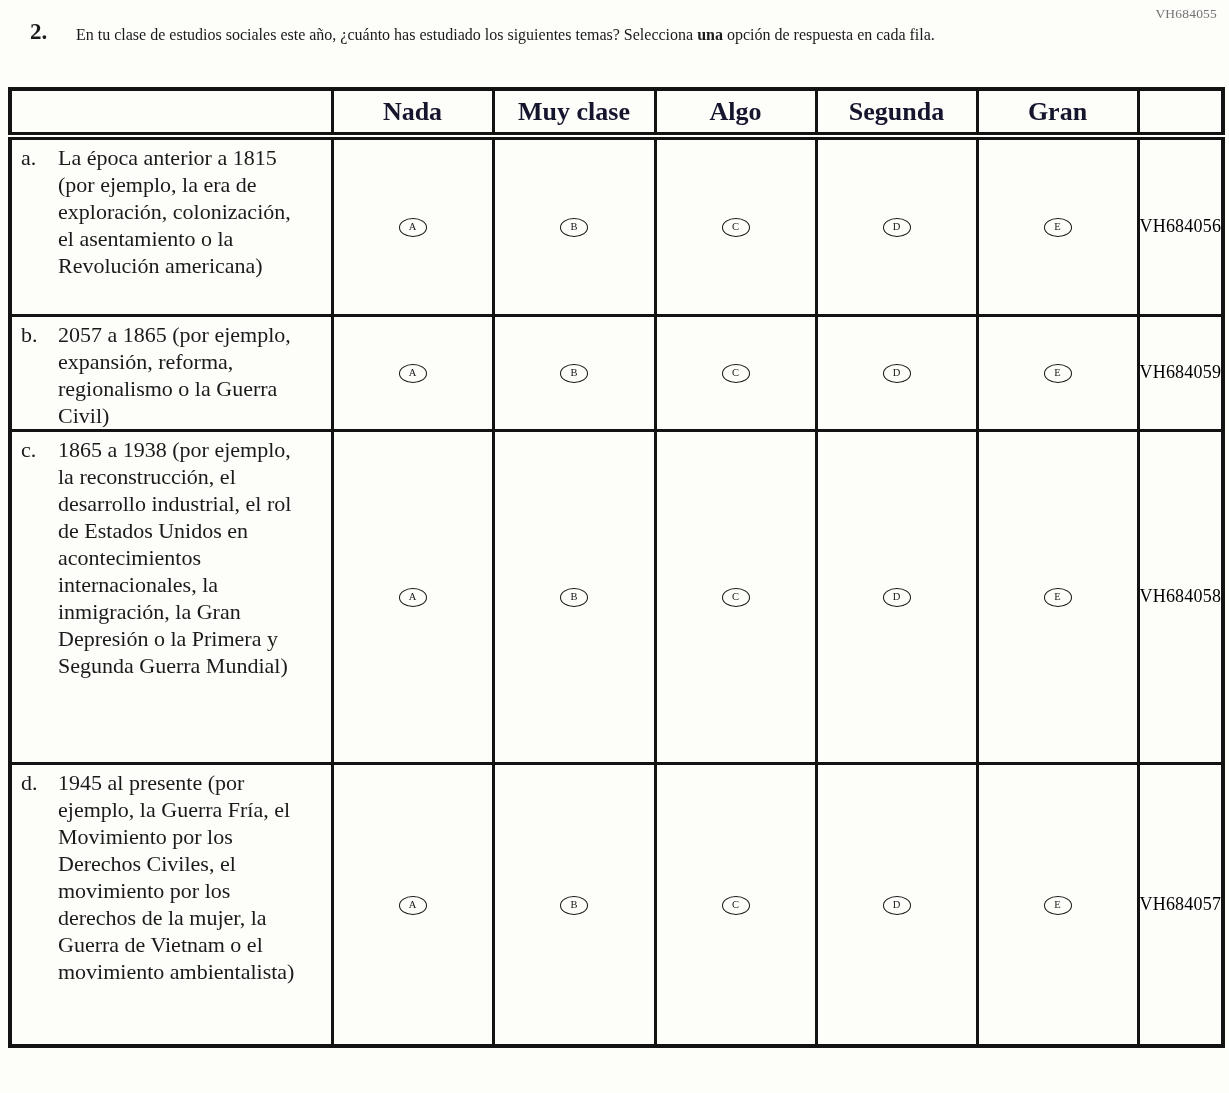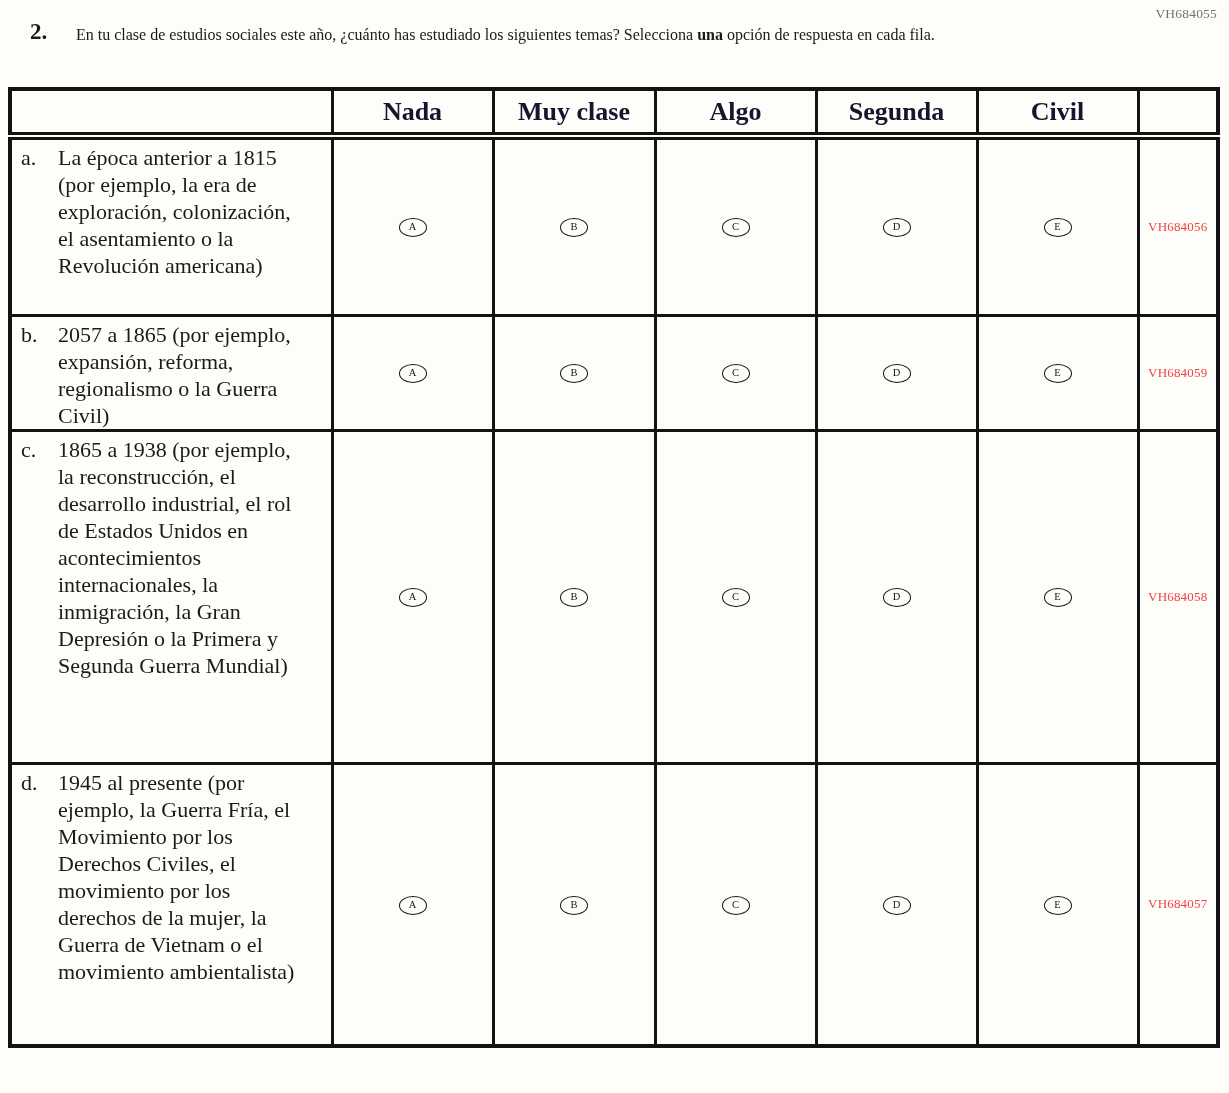--- a/index.html
+++ b/index.html
@@ -88,22 +88,22 @@
     border-radius: 50%;
     font-size: 10.5px;
     line-height: 1;
     color: #151515;
     background: transparent;
     cursor: pointer;
   }
   td.code-cell {
     text-align: center;
     vertical-align: middle;
-    font-size: 13px;
-    color: #ef4444;
+    font-size: 18px;
+    color: #000000;
     letter-spacing: 0.2px;
   }
 </style>
 </head>
 <body>
 
 <div class="top-code">VH684055</div>
 
 <div class="question">
   <div class="qnum">2.</div>
@@ -120,21 +120,21 @@
     <col style="width:161px">
     <col style="width:80px">
   </colgroup>
   <thead>
     <tr>
       <th></th>
       <th>Nada</th>
       <th>Muy clase</th>
       <th>Algo</th>
       <th>Segunda</th>
-      <th>Civil</th>
+      <th>Gran</th>
       <th></th>
     </tr>
   </thead>
   <tbody id="matrix-body">
       <tr>
     <td class="topic-cell">
       <div class="topic-row">
         <span class="marker">a.</span>
         <span class="topic">La época anterior a 1815 (por ejemplo, la era de exploración, colonización, el asentamiento o la Revolución americana)</span>
       </div>

